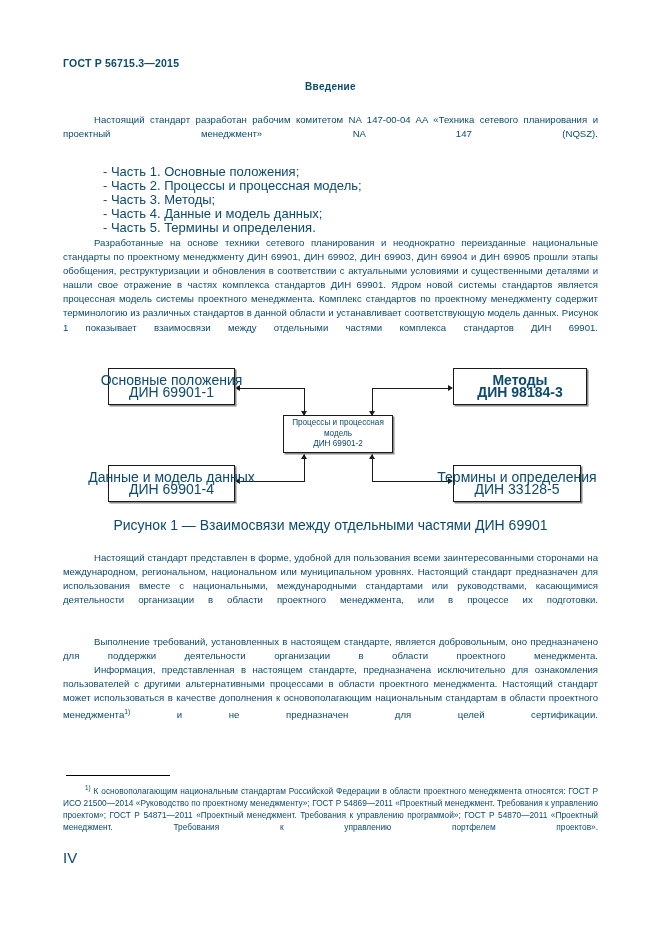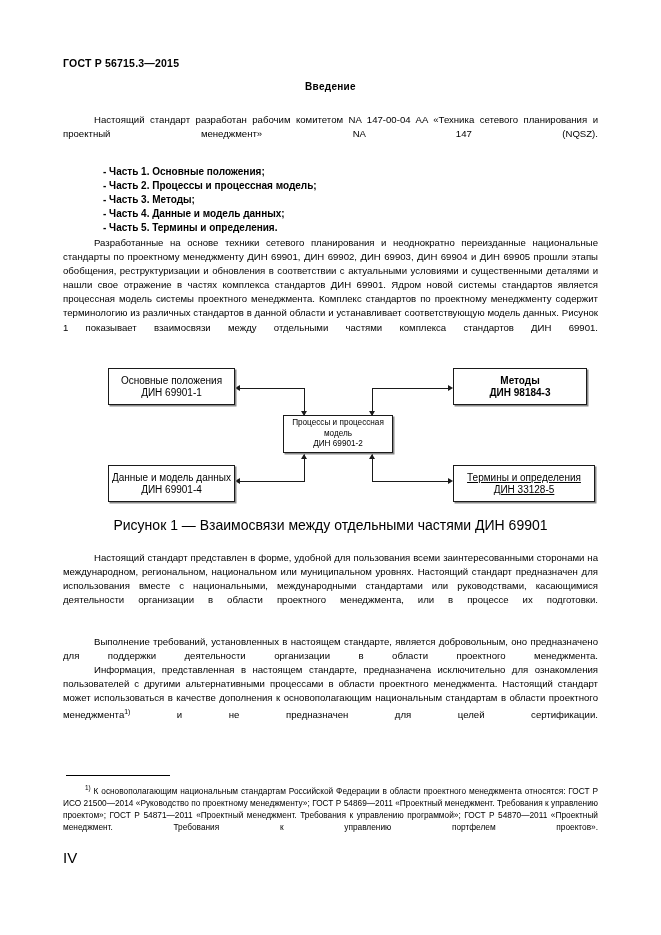--- a/index.html
+++ b/index.html
@@ -9,21 +9,21 @@
     background: #c8c8c8;
   }
   .page {
     position: relative;
     width: 661px;
     height: 935px;
     background: #ffffff;
     margin: 0 auto;
     overflow: hidden;
     font-family: "Liberation Sans", sans-serif;
-    color: #000000;
+    color: #0c4a6e;
     box-sizing: border-box;
   }
 
   
   .std-header {
     position: absolute;
     left: 63px;
     top: 57px;
     font-size: 10.5px;
     font-weight: bold;
@@ -65,24 +65,23 @@
     top: 113px;
     width: 535px;
   }
   .list-items {
     position: absolute;
     left: 63px;
     top: 165px;
     width: 535px;
   }
   .list-item {
-    font-size: 10px;
+    font-size: 13px;
     line-height: 14.1px;
     padding-left: 40px;
-    font-weight: bold;
   }
   .blk-par3 {
     position: absolute;
     left: 63px;
     top: 236px;
     width: 535px;
   }
 
   
   .figure {
@@ -99,33 +98,33 @@
   }
   .node {
     position: absolute;
     border: 1.6px solid #1a1a1a;
     background: #ffffff;
     box-sizing: border-box;
     display: flex;
     flex-direction: column;
     align-items: center;
     justify-content: center;
-    font-size: 10px;
+    font-size: 14px;
     line-height: 11.4px;
     text-align: center;
     box-shadow: 1.5px 1.5px 0 0 #8a8a8a;
   }
   .node .n-title { white-space: nowrap; }
   .node .n-code  { white-space: nowrap; }
 
   .node-basics   { left: 45px;  top: 8px;   width: 127px; height: 37px; }
   .node-methods  { left: 390px; top: 8px;   width: 134px; height: 37px; font-weight: bold; }
   .node-process  { left: 220px; top: 55px;  width: 110px; height: 38px; font-size: 8.2px; line-height: 10.4px;}
   .node-data     { left: 45px;  top: 105px; width: 127px; height: 37px; }
-  .node-terms    { left: 390px; top: 105px; width: 142px; height: 37px; text-decoration: underline; }
+  .node-terms    { left: 390px; top: 105px; width: 128px; height: 37px; }
 
   .conn { position: absolute; background: #1a1a1a; }
   .conn.h { height: 1.4px; }
   .conn.v { width: 1.4px; }
 
   .ah { position: absolute; width: 0; height: 0; }
   .ah-left  { border-top: 3.4px solid transparent; border-bottom: 3.4px solid transparent; border-right: 5px solid #1a1a1a; }
   .ah-right { border-top: 3.4px solid transparent; border-bottom: 3.4px solid transparent; border-left: 5px solid #1a1a1a; }
   .ah-up    { border-left: 3.4px solid transparent; border-right: 3.4px solid transparent; border-bottom: 5px solid #1a1a1a; }
   .ah-down  { border-left: 3.4px solid transparent; border-right: 3.4px solid transparent; border-top: 5px solid #1a1a1a; }

